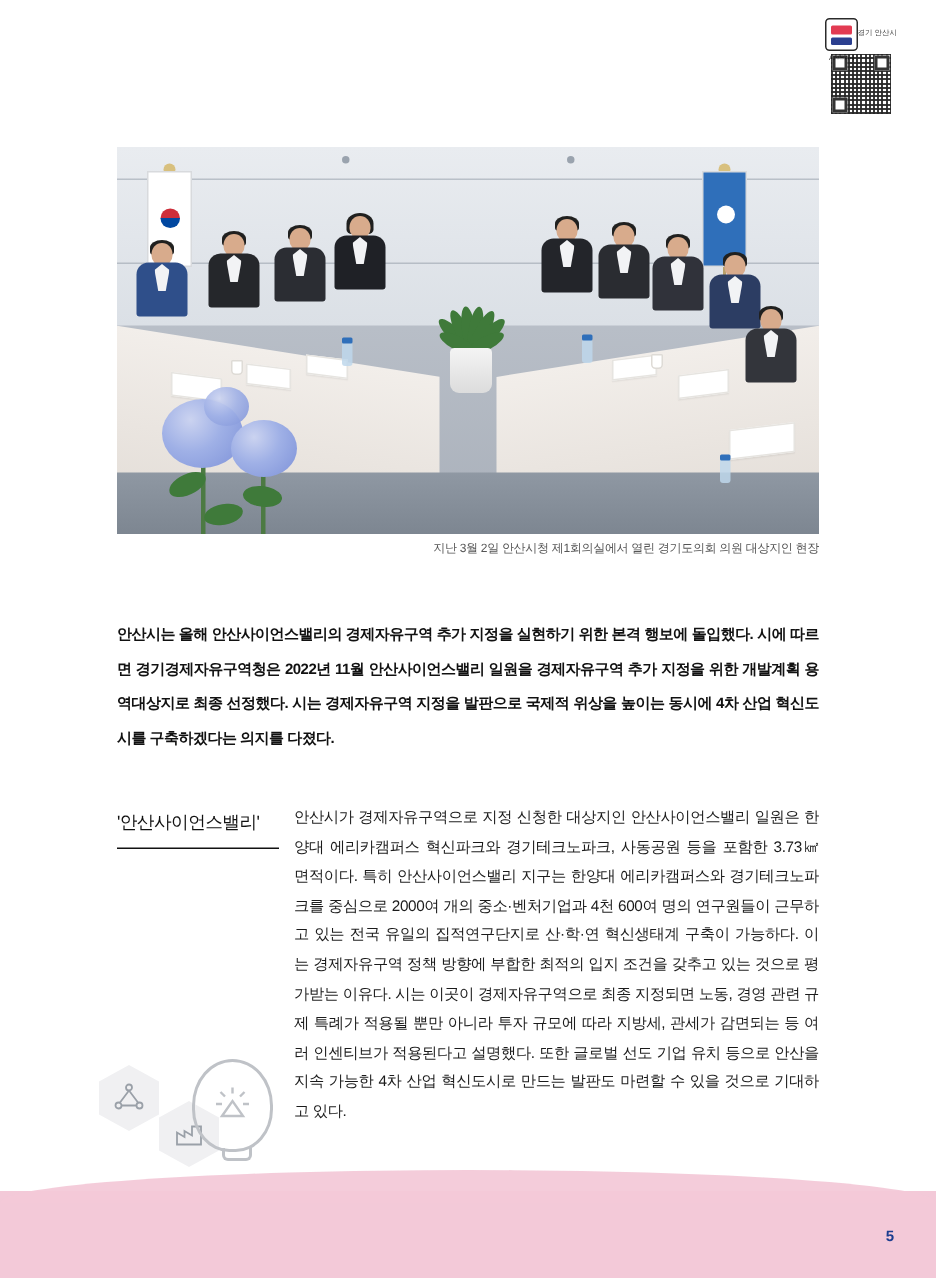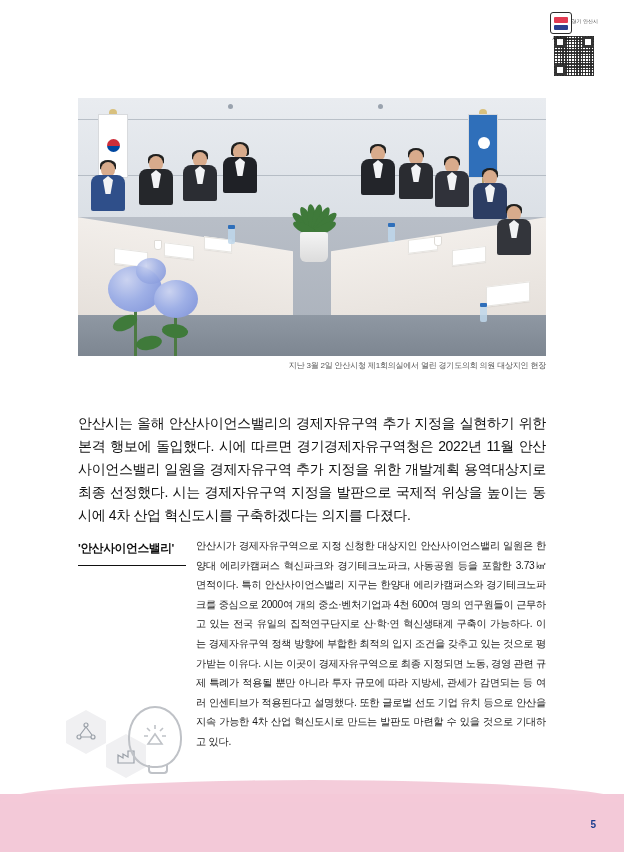--- a/index.html
+++ b/index.html
@@ -251,35 +251,35 @@
     font-size: 8px;
     color: #555;
     letter-spacing: -0.2px;
   }
 
   
   .lead {
     position: absolute;
     left: 78px; top: 412px;
     width: 468px;
-    font-size: 14px;
-    font-weight: normal;
+    font-size: 10px;
+    font-weight: bold;
     line-height: 23px;
     color: #111;
     letter-spacing: -0.35px;
     text-align: justify;
   }
 
   
   .subhead {
     position: absolute;
     left: 78px; top: 536px;
     width: 120px;
     font-size: 11.8px;
-    font-weight: bold;
+    font-weight: normal;
     line-height: 25px;
     color: #111;
     letter-spacing: -0.4px;
   }
   .subhead .rule {
     margin-top: 4px;
     width: 108px; height: 1px;
     background: #111;
   }
   .body-col {

